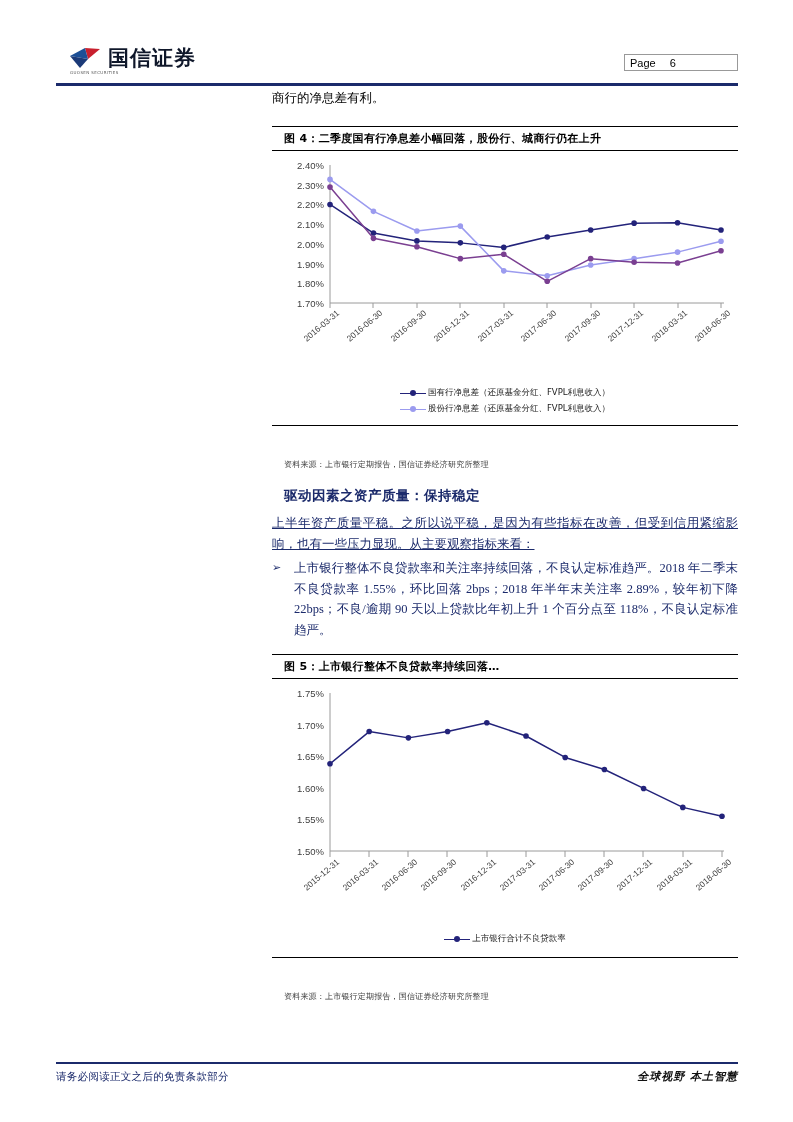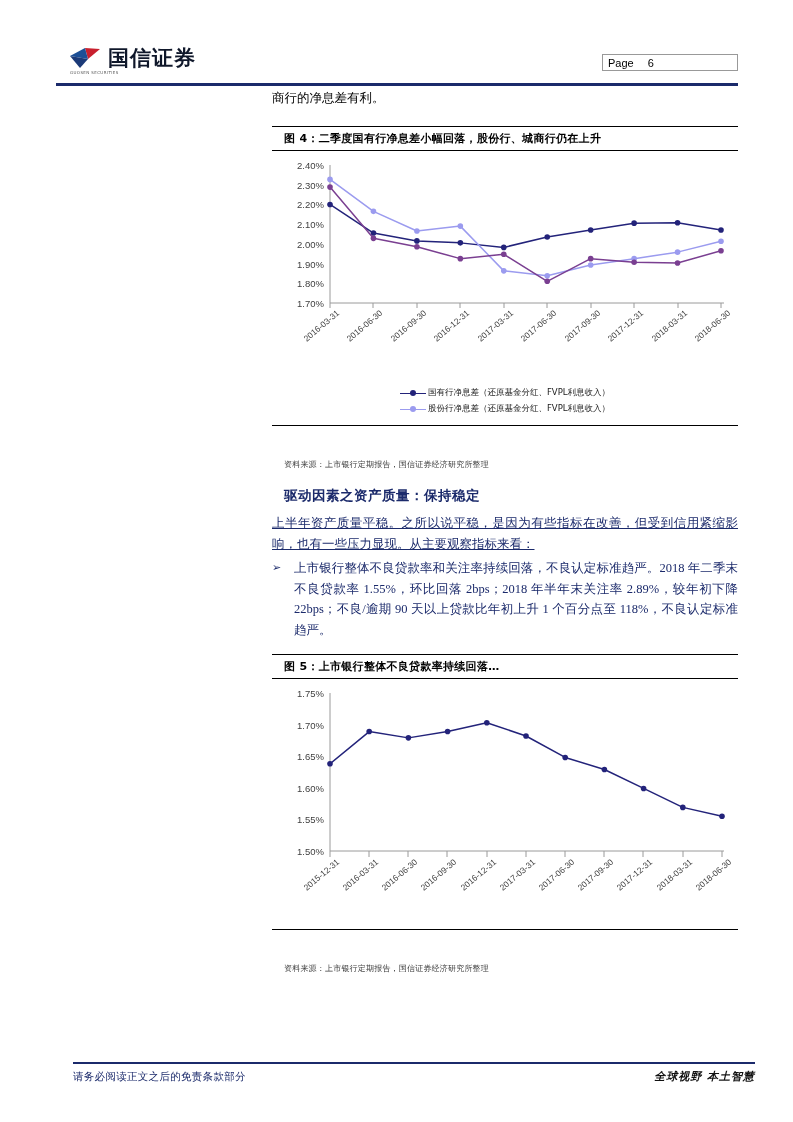--- a/index.html
+++ b/index.html
@@ -54,21 +54,21 @@
     position: absolute;
     left: 14px; top: 28px;
     font-family: "DejaVu Sans", sans-serif;
     font-size: 4px;
     color: #5a5a5a;
     letter-spacing: .4px;
   }
   .page-box {
     position: absolute;
     right: 0; top: 12px;
-    width: 136px;
+    width: 114px;
     height: 17px;
     border: 1px solid #999999;
     background: #ffffff;
     font-family: "Liberation Sans", sans-serif;
     font-size: 11px;
     color: #000000;
     display: flex;
     align-items: center;
     padding-left: 5px;
     box-sizing: border-box;
@@ -206,21 +206,20 @@
     line-height: 20.5px;
     text-align: justify;
     color: #1b2a6b;
   }
 
   
   .footer {
     position: absolute;
     left: 56px; bottom: 38px;
     width: 682px;
-    margin-left: 17px;
   }
   .footer-rule {
     width: 682px;
     height: 1.6px;
     background: #1b2a6b;
     margin-bottom: 5px;
   }
   .footer-inner {
     display: flex;
     justify-content: space-between;
@@ -434,20 +433,29 @@
               <circle cx="214.8" cy="43.70399999999995" r="2.8" fill="#23237a"></circle>
               <circle cx="254" cy="56.97600000000004" r="2.8" fill="#23237a"></circle>
               <circle cx="293.2" cy="78.46400000000006" r="2.8" fill="#23237a"></circle>
               <circle cx="332.4" cy="90.472" r="2.8" fill="#23237a"></circle>
               <circle cx="371.6" cy="109.43200000000002" r="2.8" fill="#23237a"></circle>
               <circle cx="410.8" cy="128.39200000000002" r="2.8" fill="#23237a"></circle>
               <circle cx="450" cy="137.24000000000004" r="2.8" fill="#23237a"></circle>
             </g>
         </svg>
 
+        <div style="padding:2px 0 10px 0;">
+          <div class="legend-row">
+            <span class="legend-swatch">
+              <span class="bar" style="background:#23237a"></span>
+              <span class="dot" style="background:#23237a"></span>
+            </span>
+            <span class="legend-text">上市银行合计不良贷款率</span>
+          </div>
+        </div>
       </div>
     </div>
     <div class="fig-source">资料来源：上市银行定期报告，国信证券经济研究所整理</div>
 
   </div>
 
   <div class="footer">
     <div class="footer-rule"></div>
     <div class="footer-inner">
       <span class="footer-left">请务必阅读正文之后的免责条款部分</span>

